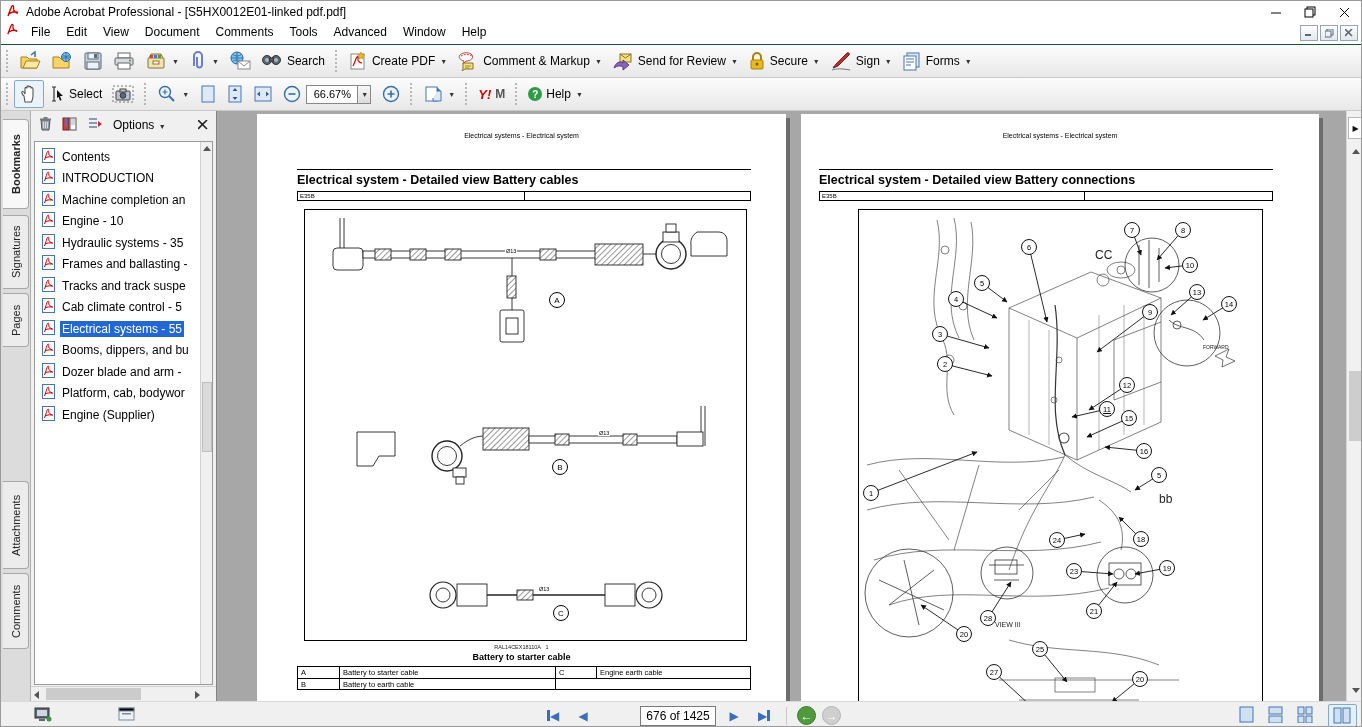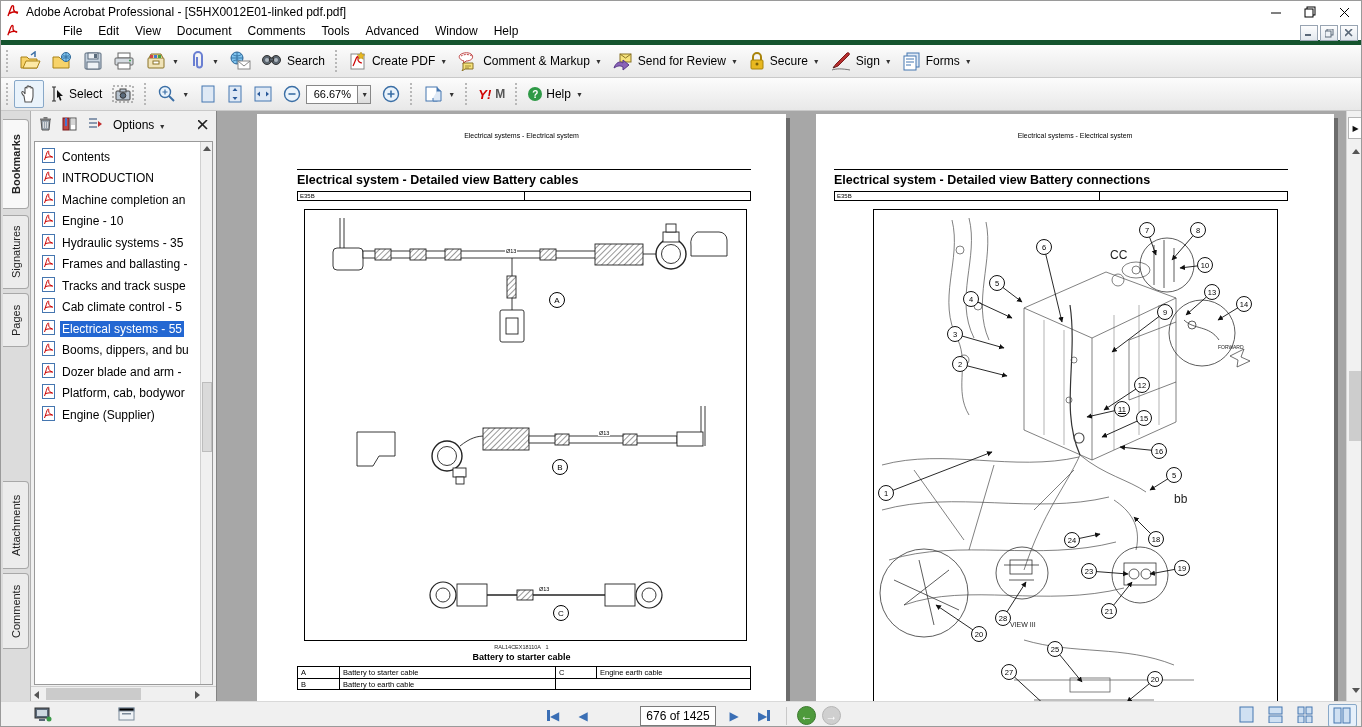--- a/index.html
+++ b/index.html
@@ -6,21 +6,21 @@
   *{box-sizing:border-box;font-family:"Liberation Sans","DejaVu Sans",sans-serif;}
   #app{position:relative;width:1362px;height:727px;background:#fff;overflow:hidden;border:1px solid #9a9a9a;}
 
   
   .titlebar{position:absolute;left:0;top:0;width:100%;height:22px;background:#fff;display:flex;align-items:center;font-size:12px;color:#000;}
   .titlebar .appicon{margin:0 6px 0 5px;}
   .win-controls{position:absolute;right:0;top:0;height:22px;display:flex;}
   .win-btn{width:34px;height:22px;display:flex;align-items:center;justify-content:center;}
 
   
-  .menubar{position:absolute;left:0;top:22px;width:100%;height:22px;background:#ffffff;border-bottom:5px solid #14532d;display:flex;align-items:flex-end;font-size:12px;gap:32px;}
+  .menubar{position:absolute;left:0;top:22px;width:100%;height:22px;background:#ffffff;border-bottom:1px solid #14532d;display:flex;align-items:flex-start;font-size:12px;}
   .menubar .docicon{margin:0 4px 0 5px;}
   .menu-item{padding:2px 8px;cursor:default;}
   .child-controls{position:absolute;right:3px;top:2px;display:flex;gap:2px;}
   .child-btn{width:18px;height:16px;border:1px solid #98a4b2;background:linear-gradient(#fdfdfe,#e3e8ee);display:flex;align-items:center;justify-content:center;}
 
   
   .tb{position:absolute;left:0;width:100%;display:flex;align-items:center;background:linear-gradient(#fcfcfc,#e8e8e8);border-bottom:1px solid #c9c9c9;}
   .tb1{top:44px;height:33px;}
   .tb2{top:77px;height:33px;}
   .grip{width:5px;height:22px;margin:0 4px;background:repeating-linear-gradient(180deg,#b8b8b8 0 2px,transparent 2px 4px);background-size:2px 100%;background-repeat:no-repeat;background-position:1px 0;}
@@ -56,21 +56,21 @@
   
   .ch-up{width:0;height:0;border-left:4px solid transparent;border-right:4px solid transparent;border-bottom:5px solid #555;}
   .ch-down{width:0;height:0;border-left:4px solid transparent;border-right:4px solid transparent;border-top:5px solid #555;}
   .ch-left{width:0;height:0;border-top:4px solid transparent;border-bottom:4px solid transparent;border-right:5px solid #555;}
   .ch-right{width:0;height:0;border-top:4px solid transparent;border-bottom:4px solid transparent;border-left:5px solid #555;}
 
   
   .docarea{position:absolute;left:217px;top:0;width:1128px;height:590px;background:#a7a7a7;overflow:hidden;}
   .page{position:absolute;top:3px;background:#fff;box-shadow:4px 4px 0 rgba(60,60,60,0.55);overflow:hidden;}
   .page-left{left:39px;width:529px;height:600px;}
-  .page-right{left:583px;width:518px;height:600px;margin-left:15px;}
+  .page-right{left:583px;width:518px;height:600px;}
   .pg-header{position:absolute;top:18px;left:0;width:100%;text-align:center;font-size:7px;color:#000;}
   .hrule{position:absolute;height:1px;background:#000;}
   .pg-title{position:absolute;font-size:12.5px;font-weight:bold;color:#000;white-space:nowrap;}
   .modelbar{position:absolute;height:10px;border:1px solid #000;display:flex;}
   .modelbar .mcell1{border-right:1px solid #000;font-size:6px;padding:0 2px;display:flex;align-items:center;}
   .figbox{position:absolute;border:1px solid #000;background:#fff;}
   .figcode{position:absolute;width:100%;text-align:center;font-size:5.5px;color:#222;}
   .figcaption{position:absolute;width:100%;text-align:center;font-size:9px;font-weight:bold;color:#000;}
   .legend{position:absolute;border:1px solid #000;display:grid;grid-template-columns:41px 216px 41px 1fr;font-size:7.5px;}
   .lcell{border-left:1px solid #000;border-top:1px solid #000;padding:0 3px;display:flex;align-items:center;height:11px;}

